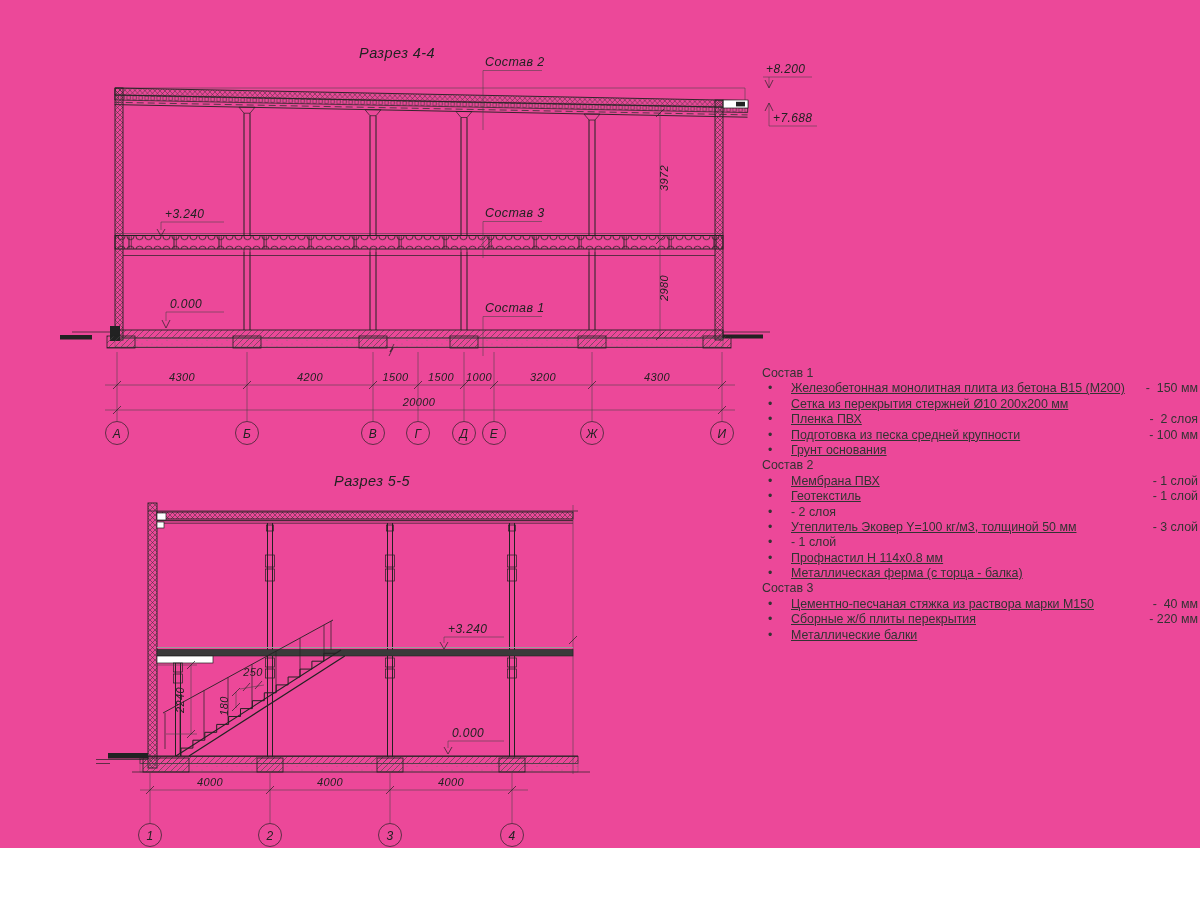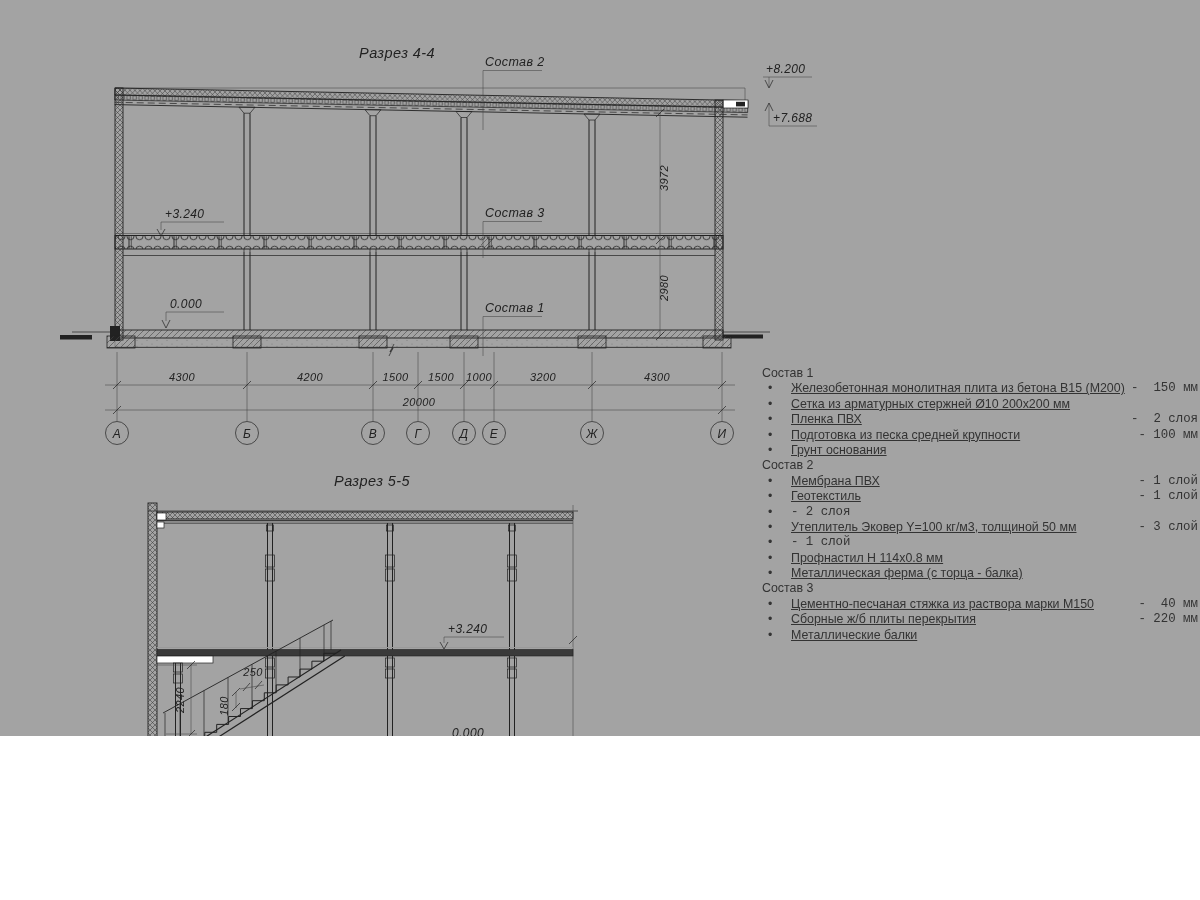--- a/index.html
+++ b/index.html
@@ -1,16 +1,16 @@
 <!DOCTYPE html>
 <html><head>
 <meta charset="utf-8">
 <style>
   html,body{margin:0;padding:0;background:#fff;}
-  .stage{position:relative;width:1200px;height:736px;background:#a3a3a3;overflow:hidden;
+  .stage{position:relative;width:1200px;height:848px;background:#ec4899;overflow:hidden;
          font-family:"Liberation Sans",sans-serif;}
   svg{position:absolute;left:0;top:0;}
   
   .ln{stroke:#222;fill:none;stroke-width:1;}
   .thin{stroke-width:0.7;}
   .hair{stroke-width:0.55;stroke:#444;}
   .dark{fill:#222;stroke:none;}
   .wfill{fill:#fff;}
   text{fill:#222;}
   .dtext{font-family:"Liberation Sans",sans-serif;font-style:italic;letter-spacing:0.4px;}
@@ -19,21 +19,21 @@
   .elev-t{font-size:12px;}
   .dim-t{font-size:11px;}
   .bub-t{font-size:12px;}
   
   .mat{position:absolute;left:760px;top:366px;width:438px;color:#333;
        font-size:12.4px;}
   .mat-row{display:flex;height:15.4px;line-height:15.4px;white-space:nowrap;}
   .mat-head{padding-left:2px;}
   .mat-bullet{width:31px;padding-left:8px;box-sizing:border-box;}
   .mat-name{flex:1;overflow:hidden;text-decoration:underline;}
-  .mat-value{text-align:center;white-space:pre;font-family:Liberation Mono, monospace;}
+  .mat-value{text-align:center;white-space:pre;}
   .page-bottom{position:absolute;left:0;top:896px;width:1200px;height:2px;background:#c4c4c4;}
 </style>
 </head>
 <body>
 
 <div class="stage">
 
 <svg id="dwg" width="1200" height="900" viewBox="0 0 1200 900">
   <defs>
     <pattern id="xh" width="5" height="5" patternUnits="userSpaceOnUse">
@@ -401,21 +401,21 @@
 
 <div class="mat" id="materials">
       <div class="mat-row mat-head">Состав 1</div>
       <div class="mat-row">
         <span class="mat-bullet">•</span>
         <span class="mat-name">Железобетонная монолитная плита из бетона В15 (М200)</span>
         <span class="mat-value">-  150 мм</span>
       </div>
       <div class="mat-row">
         <span class="mat-bullet">•</span>
-        <span class="mat-name">Сетка из арматурных стержней Ø10 200х200 мм</span>
+        <span class="mat-name">Сетка из перекрытия стержней Ø10 200х200 мм</span>
         <span class="mat-value"></span>
       </div>
       <div class="mat-row">
         <span class="mat-bullet">•</span>
         <span class="mat-name">Пленка ПВХ</span>
         <span class="mat-value">-  2 слоя</span>
       </div>
       <div class="mat-row">
         <span class="mat-bullet">•</span>
         <span class="mat-name">Подготовка из песка средней крупности</span>

